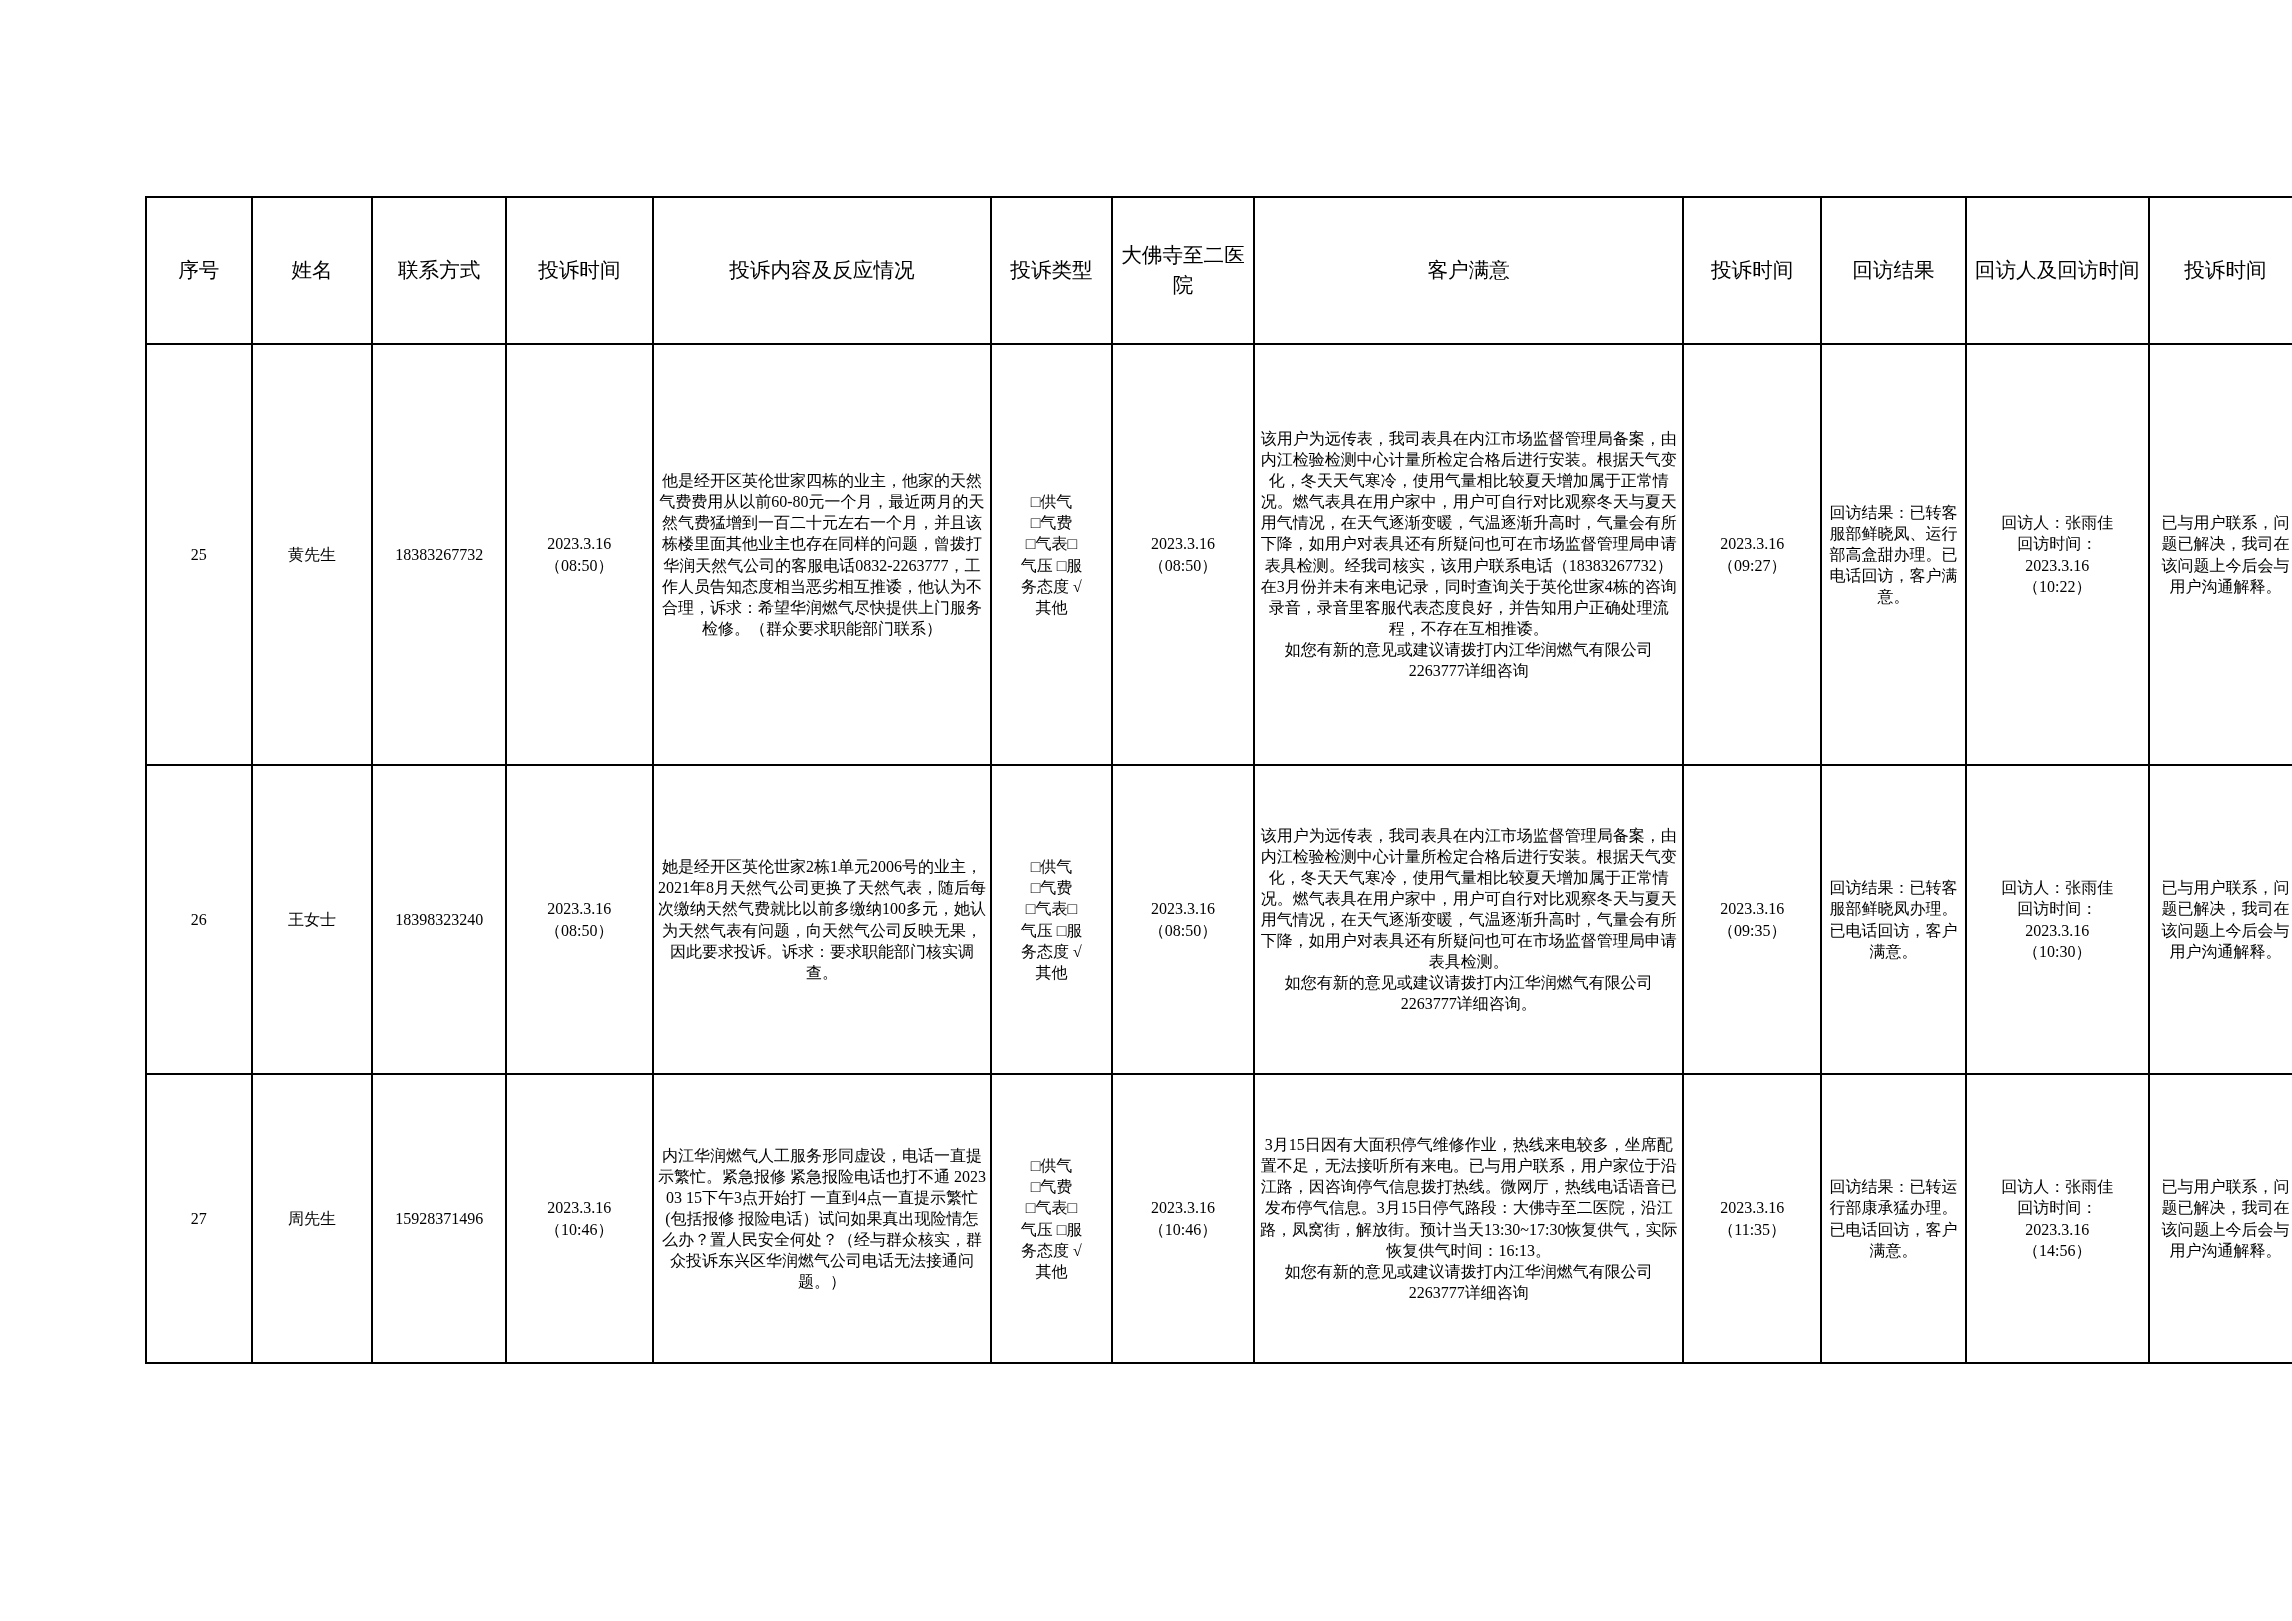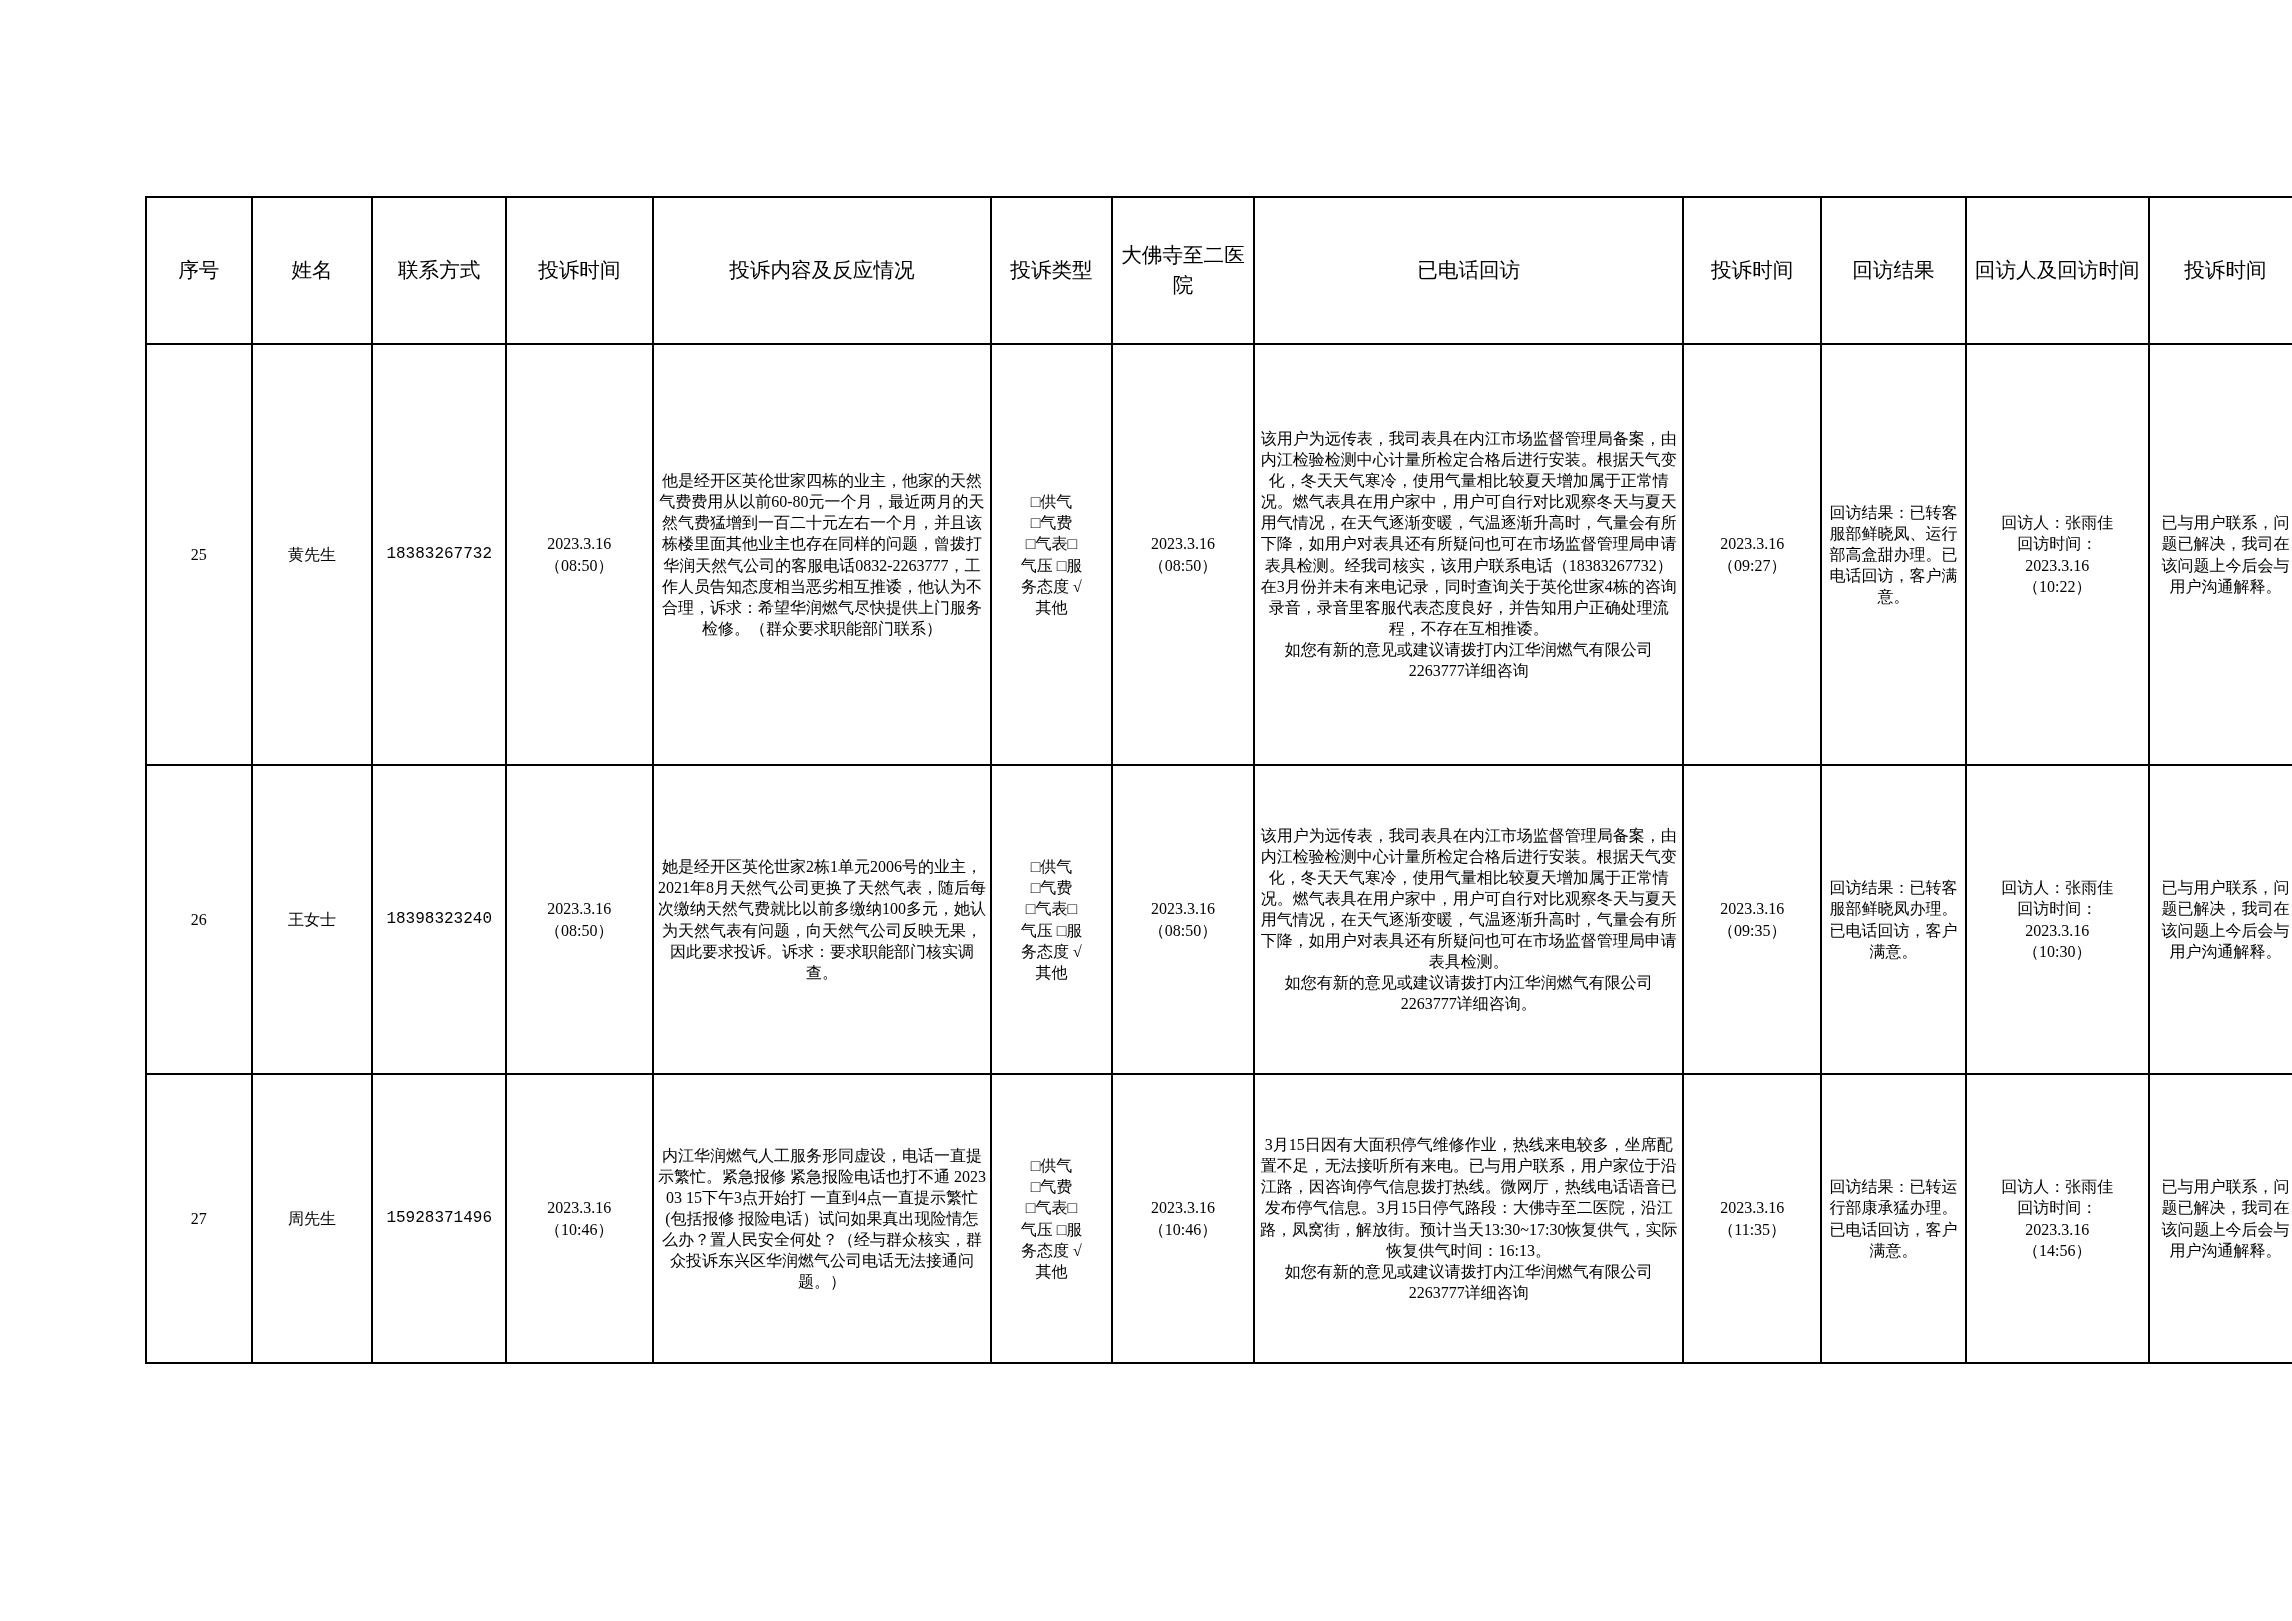--- a/index.html
+++ b/index.html
@@ -28,21 +28,21 @@
     line-height:1.32;
     white-space:pre-line;
     overflow:hidden;
     word-break:break-word;
   }
   #complaint-table th{font-size:20.6px;line-height:1.45;}
   tr.h-header{height:147px;}
   tr.h-r0{height:421px;}
   tr.h-r1{height:309px;}
   tr.h-r2{height:289px;}
-  td.c-phone{font-size:18.6px;padding:2px 1px;font-family:Liberation Mono, monospace;}
+  td.c-phone{font-size:18.6px;padding:2px 1px;}
   td.c-content,td.c-result{line-height:1.38;padding:2px 5.9px;}
 </style>
 </head>
 <body>
 
 <div id="page">
   <table id="complaint-table">
     <colgroup>
       <col style="width:4.9%">
         <col style="width:5.6%">
@@ -59,21 +59,21 @@
     </colgroup>
     <thead>
       <tr class="h-header">
         <th>序号</th>
         <th>姓名</th>
         <th>联系方式</th>
         <th>投诉时间</th>
         <th>投诉内容及反应情况</th>
         <th>投诉类型</th>
         <th>大佛寺至二医院</th>
-        <th>已电话回访</th>
+        <th>客户满意</th>
         <th>投诉时间</th>
         <th>回访结果</th>
         <th>回访人及回访时间</th>
         <th>投诉时间</th>
       </tr>
     </thead>
     <tbody>
       <tr class="h-r0">
         <td class="c-seq">25</td>
         <td class="c-name">黄先生</td>

